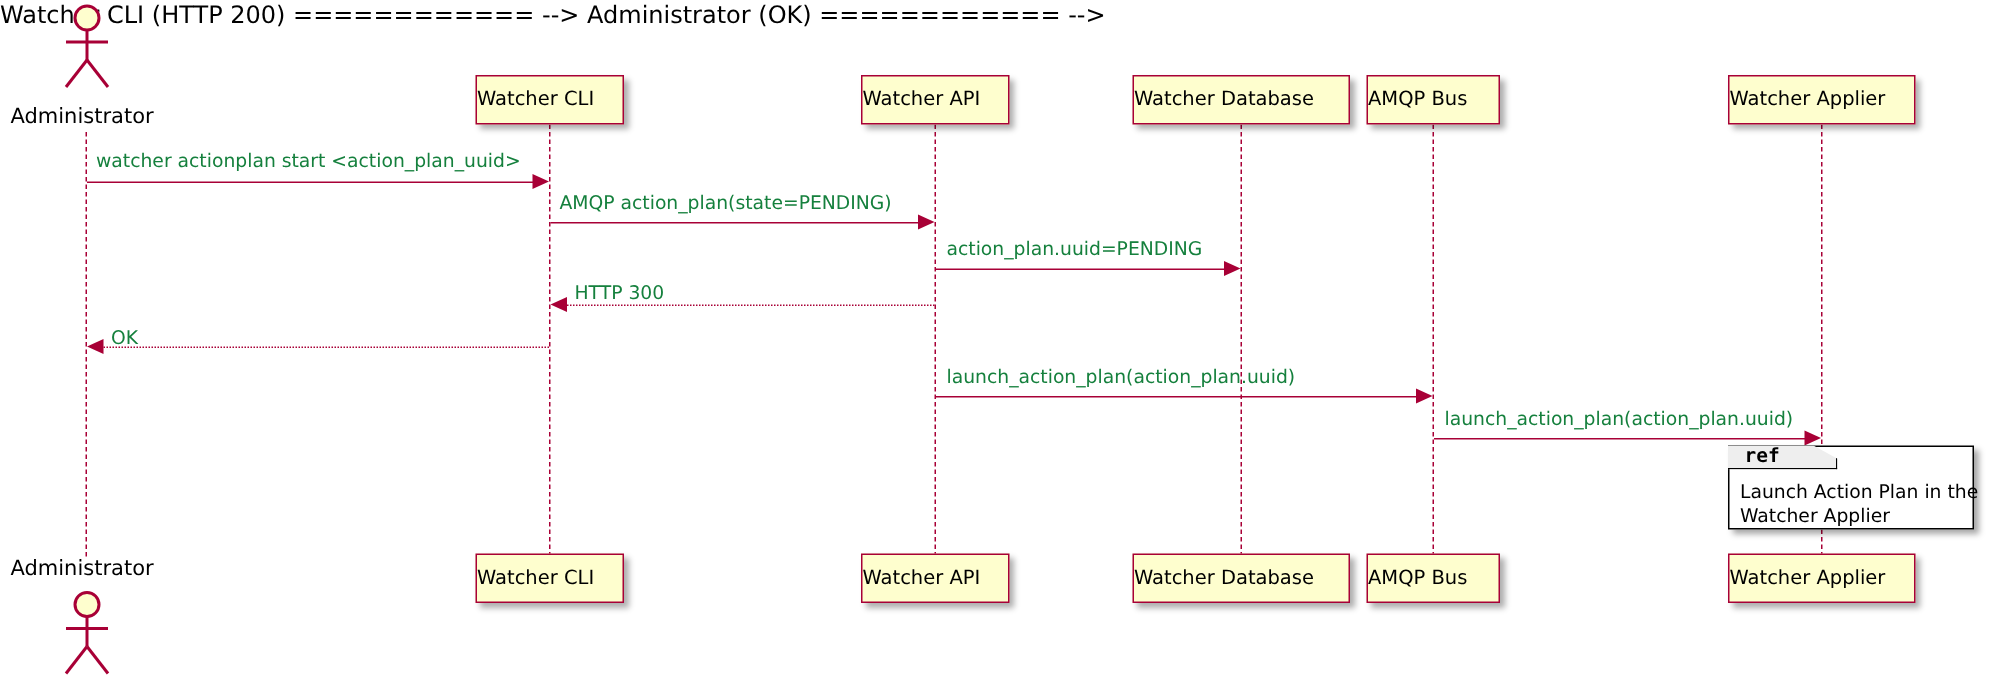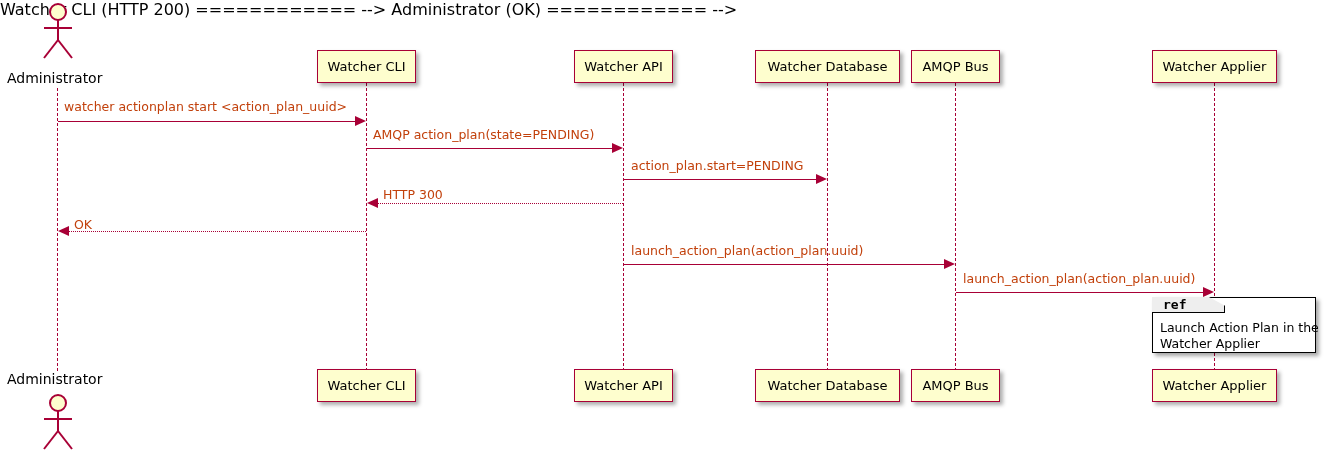--- a/index.html
+++ b/index.html
@@ -21,21 +21,21 @@
   .participant {
     position: absolute;
     box-sizing: border-box;
     background: #FEFECE;
     border: 1.5px solid #A80036;
     color: #000000;
     font-size: 13px;
     line-height: 1;
     display: flex;
     align-items: center;
-    justify-content: center;
+    justify-content: flex-start;
     white-space: nowrap;
     box-shadow: 3px 3px 4px rgba(0,0,0,0.32);
   }
   
   .lifeline {
     position: absolute;
     width: 0;
     border-left: 1.5px dashed #A80036;
   }
   
@@ -68,21 +68,21 @@
     border-left: 11px solid #A80036;
   }
   .arrow-head.left {
     border-top: 5px solid transparent;
     border-bottom: 5px solid transparent;
     border-right: 11px solid #A80036;
   }
   .msg-label {
     position: absolute;
     font-size: 12.5px;
-    color: #c2410c;
+    color: #15803d;
     white-space: nowrap;
     line-height: 1;
   }
   
   .ref-box {
     position: absolute;
     box-sizing: border-box;
     background: #FFFFFF;
     border: 1.5px solid #000000;
     box-shadow: 3px 3px 4px rgba(0,0,0,0.35);
@@ -158,21 +158,21 @@
   <div class="msg-label" style="left:64px; top:101px;">watcher actionplan start &lt;action_plan_uuid&gt;</div>
   <div class="msg-line" style="left:58px; top:121px; width:298px;"></div>
   <div class="arrow-head right" style="left:355px; top:116px;"></div>
 
   
   <div class="msg-label" style="left:373px; top:129px;">AMQP action_plan(state=PENDING)</div>
   <div class="msg-line" style="left:367px; top:148px; width:246px;"></div>
   <div class="arrow-head right" style="left:612px; top:143px;"></div>
 
   
-  <div class="msg-label" style="left:631px; top:160px;">action_plan.start=PENDING</div>
+  <div class="msg-label" style="left:631px; top:160px;">action_plan.uuid=PENDING</div>
   <div class="msg-line" style="left:624px; top:179px; width:193px;"></div>
   <div class="arrow-head right" style="left:816px; top:174px;"></div>
 
    Watcher CLI (HTTP 200) ============ --&gt;
   <div class="msg-label" style="left:383px; top:189px;">HTTP 300</div>
   <div class="msg-line dotted" style="left:378px; top:203px; width:245px;"></div>
   <div class="arrow-head left" style="left:367px; top:198px;"></div>
 
    Administrator (OK) ============ --&gt;
   <div class="msg-label" style="left:74px; top:219px;">OK</div>

